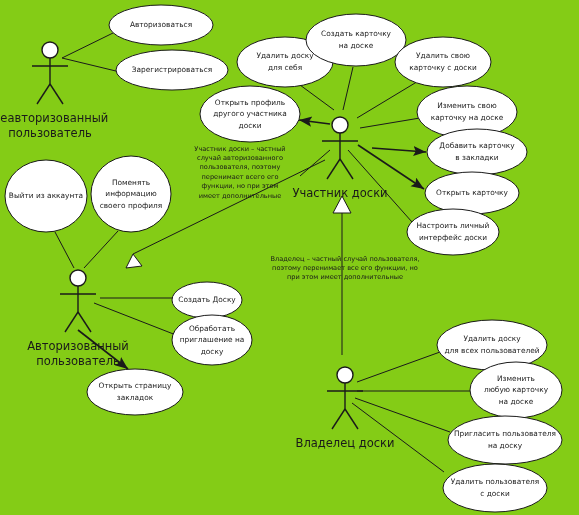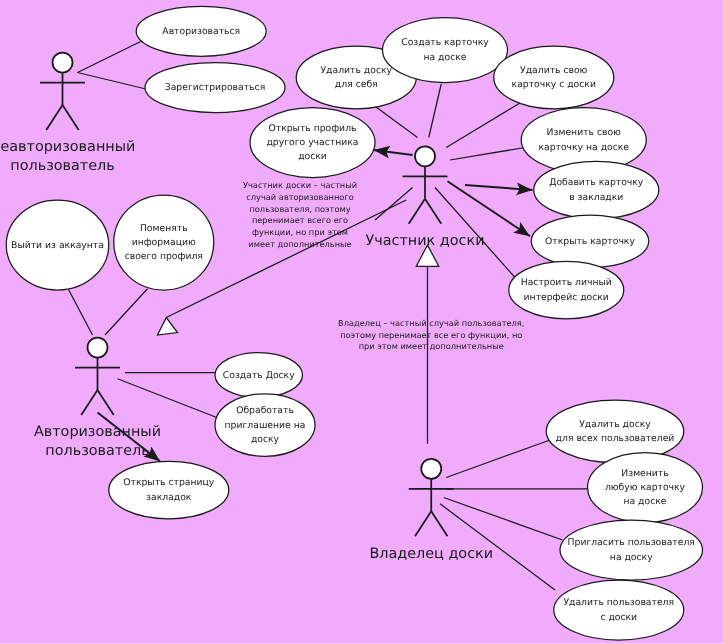--- a/index.html
+++ b/index.html
@@ -4,21 +4,21 @@
 <style>
   html, body {
     margin: 0;
     padding: 0;
     background: #ffffff;
   }
   #diagram-root {
     position: relative;
     width: 579px;
     height: 515px;
-    background: #f0abfc;
+    background: #84cc16;
     font-family: "DejaVu Sans", sans-serif;
     overflow: hidden;
   }
   svg#uml-canvas {
     position: absolute;
     left: 0;
     top: 0;
     width: 579px;
     height: 515px;
   }

